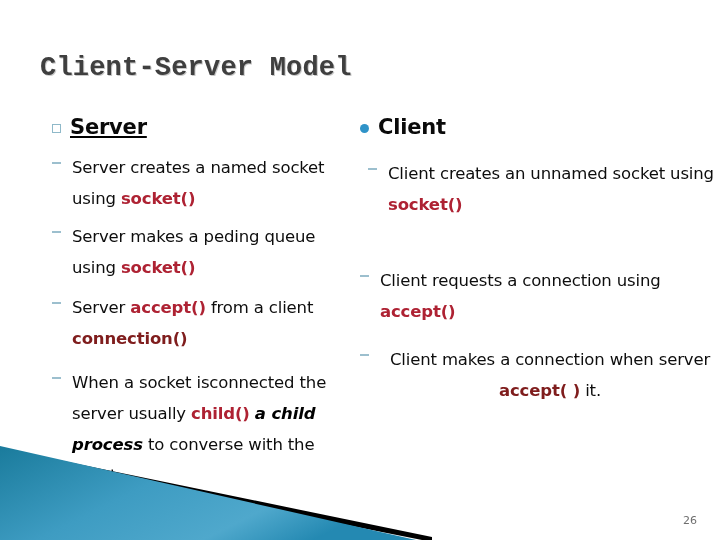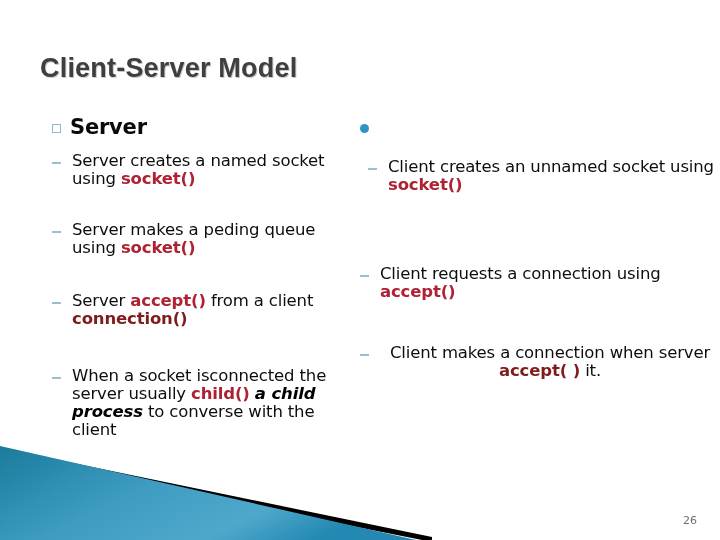--- a/index.html
+++ b/index.html
@@ -14,36 +14,36 @@
     background: #ffffff;
     overflow: hidden;
     font-family: "DejaVu Sans", sans-serif;
   }
 
   
   #title {
     position: absolute;
     left: 40px;
     top: 52px;
-    font-family: Liberation Sans, sans-serif;
+    font-family: Liberation Mono, monospace;
     font-weight: bold;
     font-size: 27px;
     line-height: 32px;
     color: #3f3f3f;
     text-shadow: 1px 1px 0 rgba(190,190,190,0.85);
     letter-spacing: 0.2px;
     white-space: nowrap;
   }
 
   
   .column {
     position: absolute;
     top: 112px;
   }
-  #col-left  { left: 52px;  width: 300px; }
+  #col-left  { left: 52px;  width: 300px; text-decoration: underline; }
   #col-right { left: 360px; width: 360px; }
 
   
   .head-row {
     display: flex;
     align-items: center;
     gap: 9px;
     height: 30px;
   }
   .head-text {
@@ -70,21 +70,21 @@
     background: #2f93c8;
     flex: 0 0 auto;
     position: relative;
     top: 1px;
   }
 
   
   .sub-item {
     position: relative;
     font-size: 16.5px;
-    line-height: 18px;
+    line-height: 31px;
     color: #0d0d0d;
     letter-spacing: -0.15px;
   }
   .sub-dash {
     position: absolute;
     left: 0;
     top: 10px;
     width: 9px;
     height: 2px;
     background: #9cbfce;
@@ -165,20 +165,21 @@
       <span class="sub-dash"></span>
       <span class="sub-text">When a socket isconnected  the server usually <span class="code-red">child()</span> <span class="bold-italic">a child process</span> to converse with the client</span>
     </div>
 
   </div>
 
   <div id="col-right" class="column">
 
     <div class="head-row">
       <span class="bullet-circle"></span>
+      <span class="head-text">Client</span>
     </div>
 
     <div class="sub-item" style="position:absolute; left:8px; top:46px; width:360px;">
       <span class="sub-dash"></span>
       <span class="sub-text">Client creates an unnamed socket using <span class="code-red">socket()</span></span>
     </div>
 
     <div class="sub-item" style="position:absolute; left:0px; top:153px; width:348px;">
       <span class="sub-dash"></span>
       <span class="sub-text">Client requests a connection using <span class="code-red">accept()</span></span>

